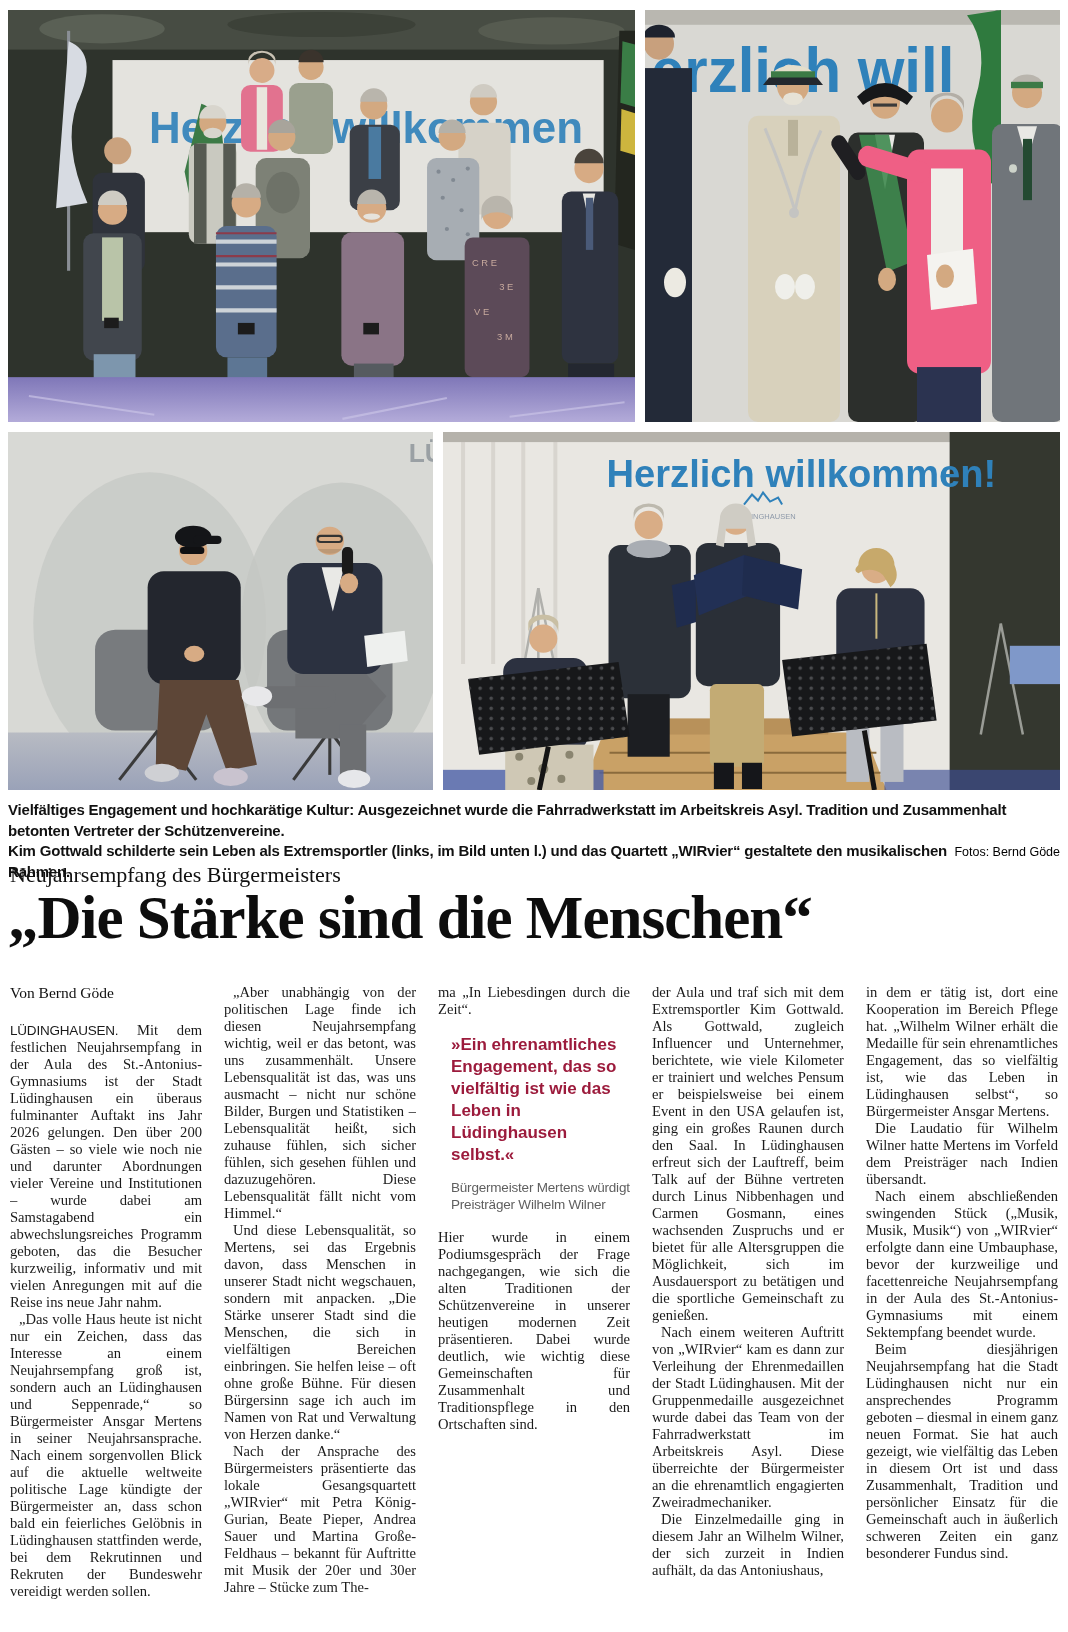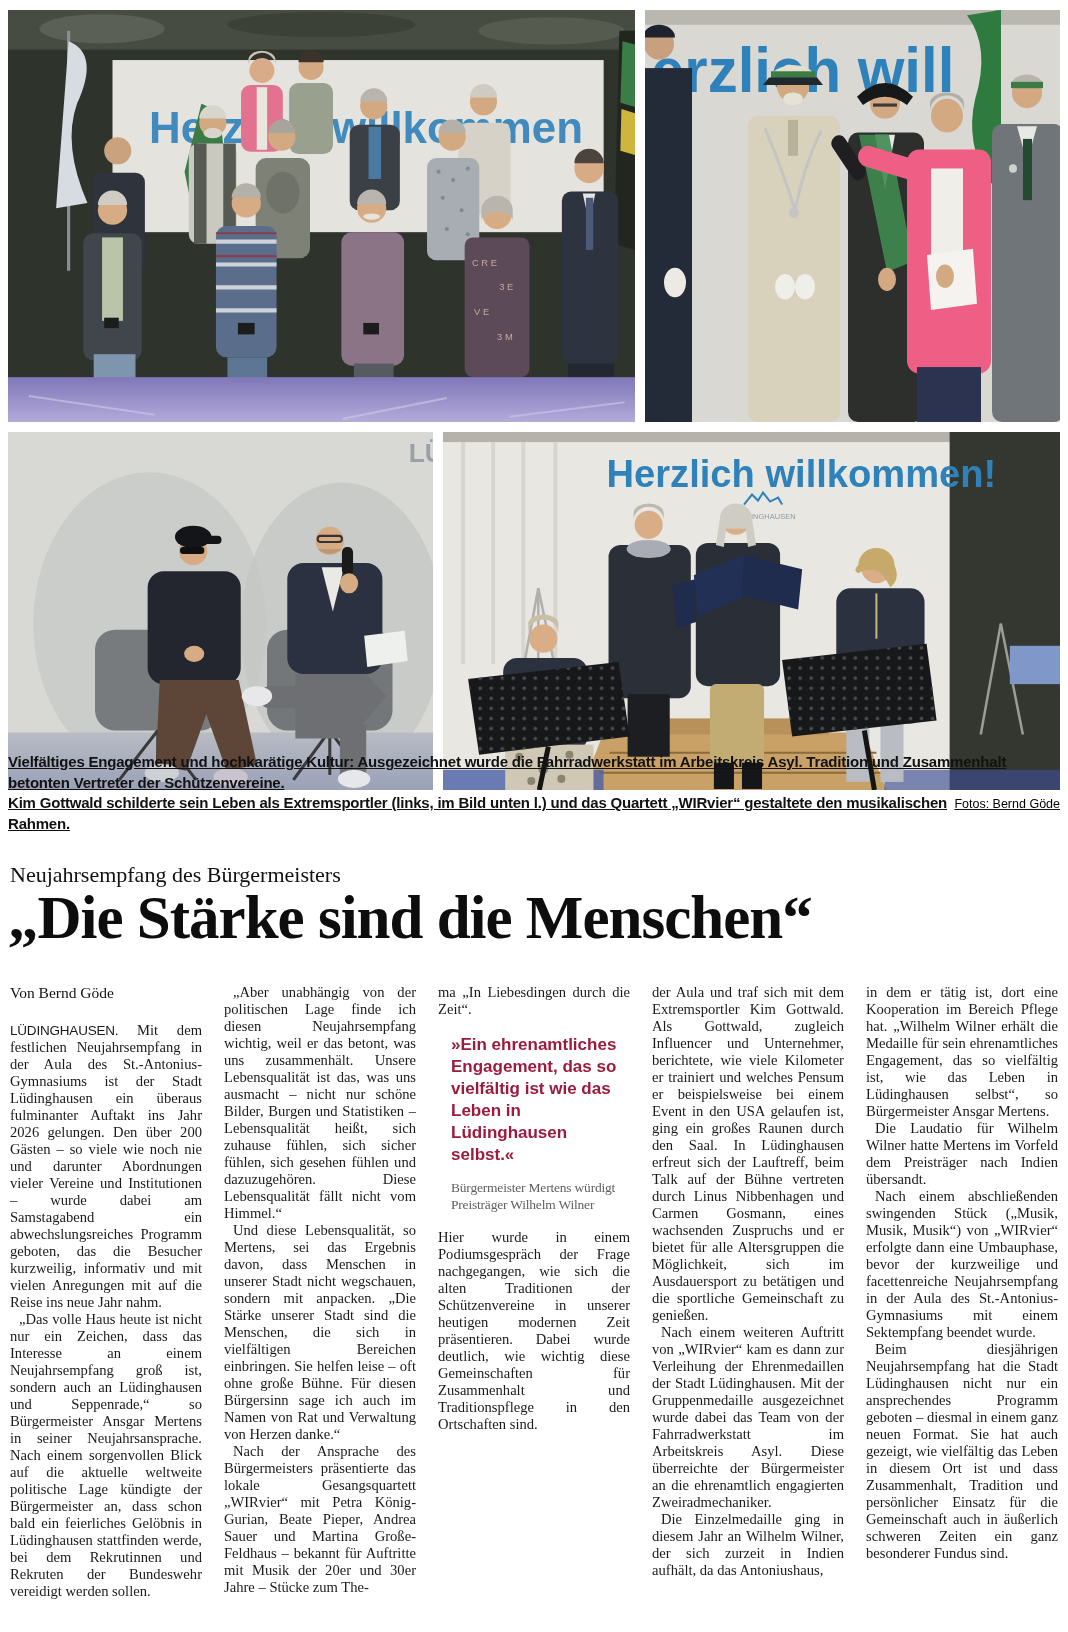--- a/index.html
+++ b/index.html
@@ -7,42 +7,42 @@
         font-family:"Liberation Serif",serif;color:#1a1a1a;}
   
   .photo-grid{position:absolute;left:8px;top:10px;width:1052px;height:780px;}
   .photo{position:absolute;overflow:hidden;background:#ccc;}
   .photo svg{display:block;width:100%;height:100%;}
   #photoA{left:0;top:0;width:627px;height:412px;}
   #photoB{left:637px;top:0;width:415px;height:412px;}
   #photoC{left:0;top:422px;width:425px;height:358px;}
   #photoD{left:435px;top:422px;width:617px;height:358px;}
   
-  .caption{position:absolute;left:8px;top:752px;width:1052px;
+  .caption{position:absolute;left:8px;top:800px;width:1052px;
            font-family:"Liberation Sans",sans-serif;font-weight:bold;
-           font-size:15px;line-height:1.38;color:#111;letter-spacing:-0.2px;text-decoration:underline;}
+           font-size:15px;line-height:1.38;color:#111;letter-spacing:-0.2px;}
   .caption .line2{display:flex;justify-content:space-between;align-items:baseline;}
   .caption .credit{font-weight:normal;font-size:12.5px;color:#000000;letter-spacing:0;white-space:nowrap;}
   
   .kicker{position:absolute;left:10px;top:862px;font-size:22px;color:#111;}
   .headline{position:absolute;left:8px;top:886px;width:1050px;
             font-weight:bold;font-size:61px;letter-spacing:-1px;color:#0d0d0d;line-height:1.05;}
   
   .body-cols{position:absolute;left:10px;top:984px;width:1048px;height:640px;
              display:grid;grid-template-columns:repeat(5,1fr);column-gap:22px;overflow:hidden;}
   .col{overflow:hidden;}
   .byline{font-size:15.5px;margin:0 0 20px 0;color:#111;}
   .para{font-size:14.6px;line-height:17px;margin:0;text-align:justify;
         hyphens:auto;-webkit-hyphens:auto;overflow-wrap:break-word;}
   .para.indent{text-indent:9px;}
   .lead-in{font-family:"Liberation Sans",sans-serif;font-weight:normal;font-size:13.5px;letter-spacing:-0.2px;}
   .pull-quote{font-family:"Liberation Sans",sans-serif;font-weight:bold;
               font-size:17px;line-height:1.3;color:var(--quote-color,#9c1b3c);
               margin:16px 0 12px 13px;}
-  .quote-attr{font-family:Liberation Serif, serif;font-size:13.5px;line-height:1.28;
+  .quote-attr{font-family:Liberation Sans, sans-serif;font-size:13.5px;line-height:1.28;
               color:#5f5f5f;margin:0 0 16px 13px;letter-spacing:-0.2px;}
 </style>
 </head>
 <body>
 
 <div id="page">
 
   <div class="photo-grid">
 
     <div class="photo" id="photoA">

